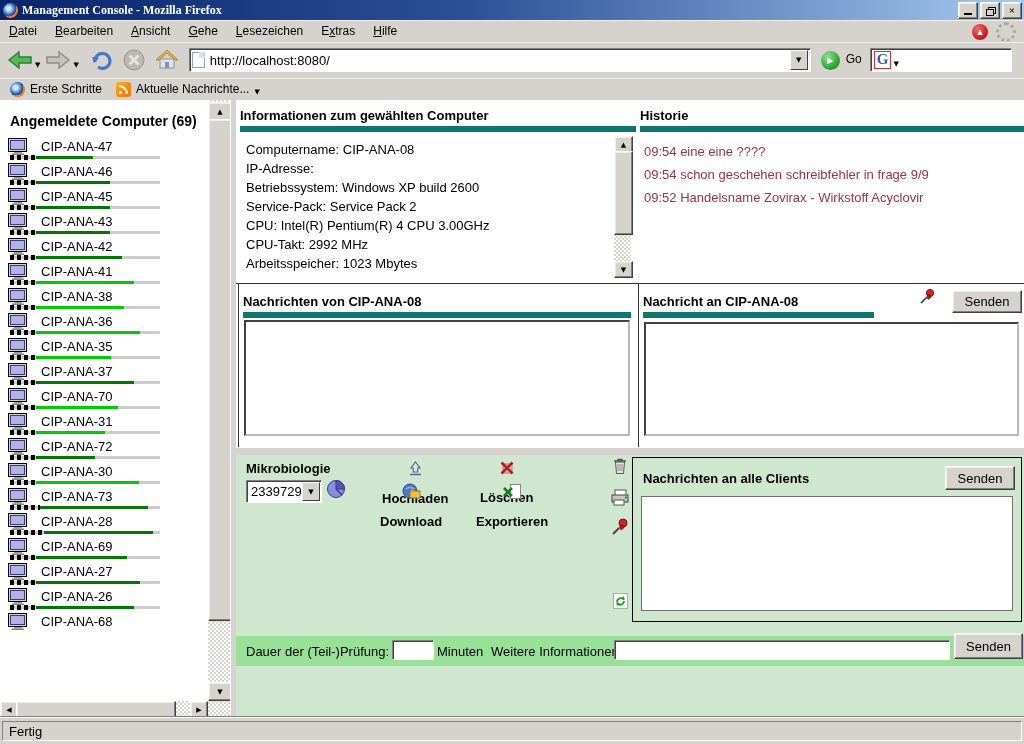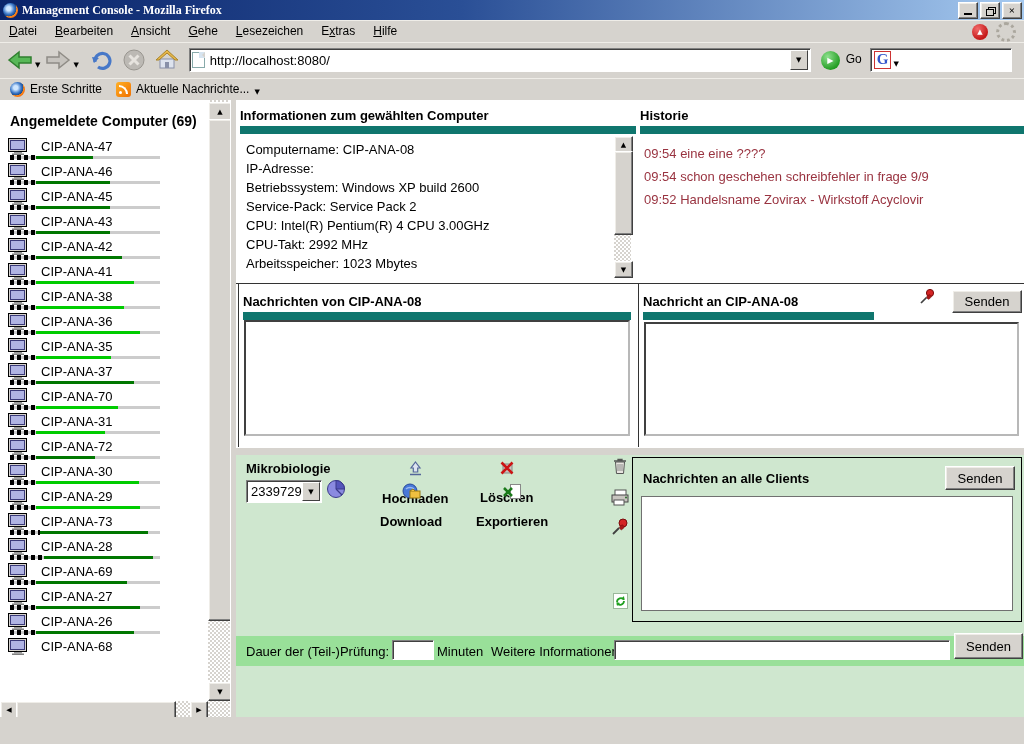--- a/index.html
+++ b/index.html
@@ -86,21 +86,21 @@
     font-size:7px;color:#000;}
   .sthumb{position:absolute;background:#d6d3ce;border:1px solid;border-color:#fff #404040 #404040 #fff;
     box-shadow:inset -1px -1px 0 #808080,inset 1px 1px 0 #efede8;}
   .vscroll{position:absolute;left:208px;top:0;width:22px;bottom:0;}
   .divider-v{position:absolute;left:230px;top:0;width:6px;bottom:0;background:#d6d3ce;
     border-left:1px solid #fff;border-right:1px solid #6a6a6a;}
   .sb-hscroll{position:absolute;left:0;bottom:0;height:16px;width:208px;}
 
   
   .main{position:absolute;left:236px;top:0;right:0;bottom:0;background:#fff;}
-  .panel-h{font-weight:bold;font-size:13px;border-bottom:8px solid #0f766e;padding-bottom:3px;}
+  .panel-h{font-weight:bold;font-size:13px;border-bottom:6px solid #0f766e;padding-bottom:3px;}
   .info-col{position:absolute;left:4px;top:8px;width:396px;}
   .info-body{position:absolute;left:10px;top:40px;width:360px;font-size:13px;line-height:19px;}
   .info-scroll{position:absolute;left:378px;top:36px;width:17px;height:142px;}
   .hist-col{position:absolute;left:404px;top:8px;right:0;}
   .hist-body{margin:8px 0 0 4px;font-size:13px;line-height:23px;color:var(--hist,#993340);}
 
   .row-mid{position:absolute;top:183px;left:0;right:0;height:164px;border-top:1px solid #333;}
   .mid-left{position:absolute;left:2px;top:0;width:396px;height:164px;border-left:1px solid #333;}
   .mid-right{position:absolute;left:402px;top:0;right:0;height:164px;border-left:1px solid #333;}
   .mid-h{position:absolute;left:4px;top:10px;right:4px;}
@@ -428,33 +428,20 @@
               <span class="sb-fill" style="left:26px;width:103px;background:#00cc00"></span>
             </span>
           </div>
           <div class="sb-row">
             <svg class="pc-svg" width="20" height="17" viewBox="0 0 20 17">
               <rect x="0.5" y="0.5" width="18" height="13" fill="#d6d3ce" stroke="#000"></rect>
               <rect x="2.5" y="2.5" width="14" height="9" fill="#b0b4e4" stroke="#3a3a7a"></rect>
               <rect x="6" y="14" width="8" height="1.5" fill="#9a9a9a"></rect>
               <rect x="4" y="15.5" width="12" height="1.5" fill="#808080"></rect>
             </svg>
-            <span class="sb-label">CIP-ANA-29</span>
-            <span class="sb-bar">
-              <span class="sb-dash" style="width:26px"></span>
-              <span class="sb-fill" style="left:26px;width:104px;background:#00cc00"></span>
-            </span>
-          </div>
-          <div class="sb-row">
-            <svg class="pc-svg" width="20" height="17" viewBox="0 0 20 17">
-              <rect x="0.5" y="0.5" width="18" height="13" fill="#d6d3ce" stroke="#000"></rect>
-              <rect x="2.5" y="2.5" width="14" height="9" fill="#b0b4e4" stroke="#3a3a7a"></rect>
-              <rect x="6" y="14" width="8" height="1.5" fill="#9a9a9a"></rect>
-              <rect x="4" y="15.5" width="12" height="1.5" fill="#808080"></rect>
-            </svg>
             <span class="sb-label">CIP-ANA-73</span>
             <span class="sb-bar">
               <span class="sb-dash" style="width:30px"></span>
               <span class="sb-fill" style="left:30px;width:108px;background:#007700"></span>
             </span>
           </div>
           <div class="sb-row">
             <svg class="pc-svg" width="20" height="17" viewBox="0 0 20 17">
               <rect x="0.5" y="0.5" width="18" height="13" fill="#d6d3ce" stroke="#000"></rect>
               <rect x="2.5" y="2.5" width="14" height="9" fill="#b0b4e4" stroke="#3a3a7a"></rect>
@@ -670,14 +657,17 @@
           <input class="band-input1" value="" style="">
           <span class="band-label2">Minuten</span>
           <span class="band-label3">Weitere Informationen:</span>
           <input class="band-input2" value="" style="">
           <button class="btn band-send">Senden</button>
         </div>
       </div>
     </div>
   </div>
 
+  <div class="statusbar">
+    <div class="status-cell">Fertig</div>
+  </div>
 
 </div>
 
 </body></html>

